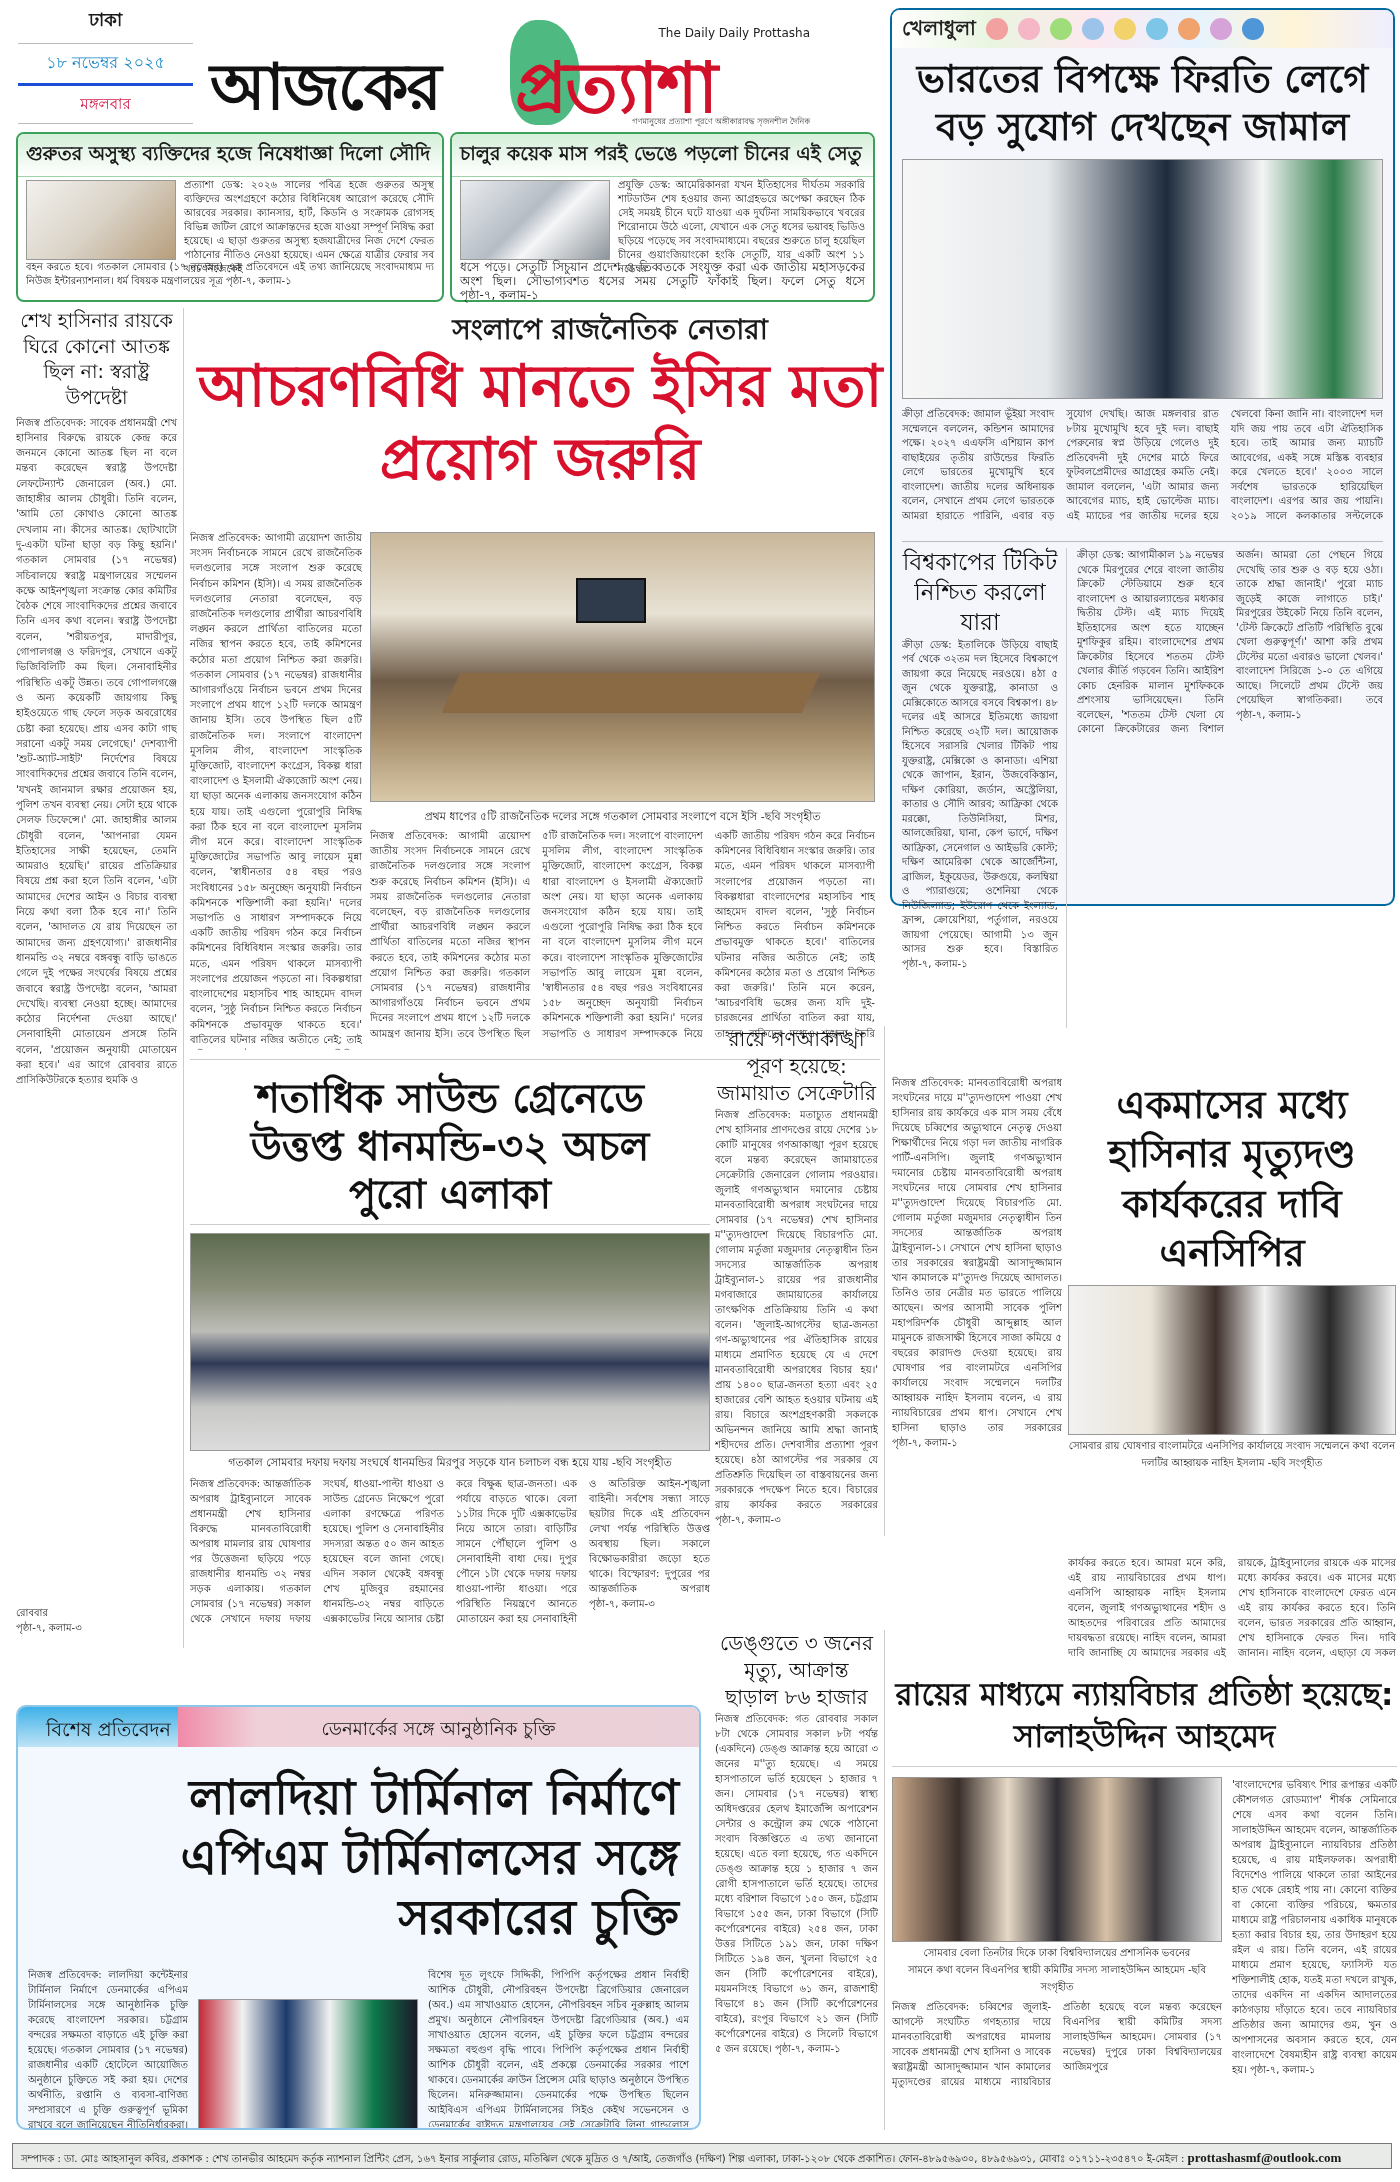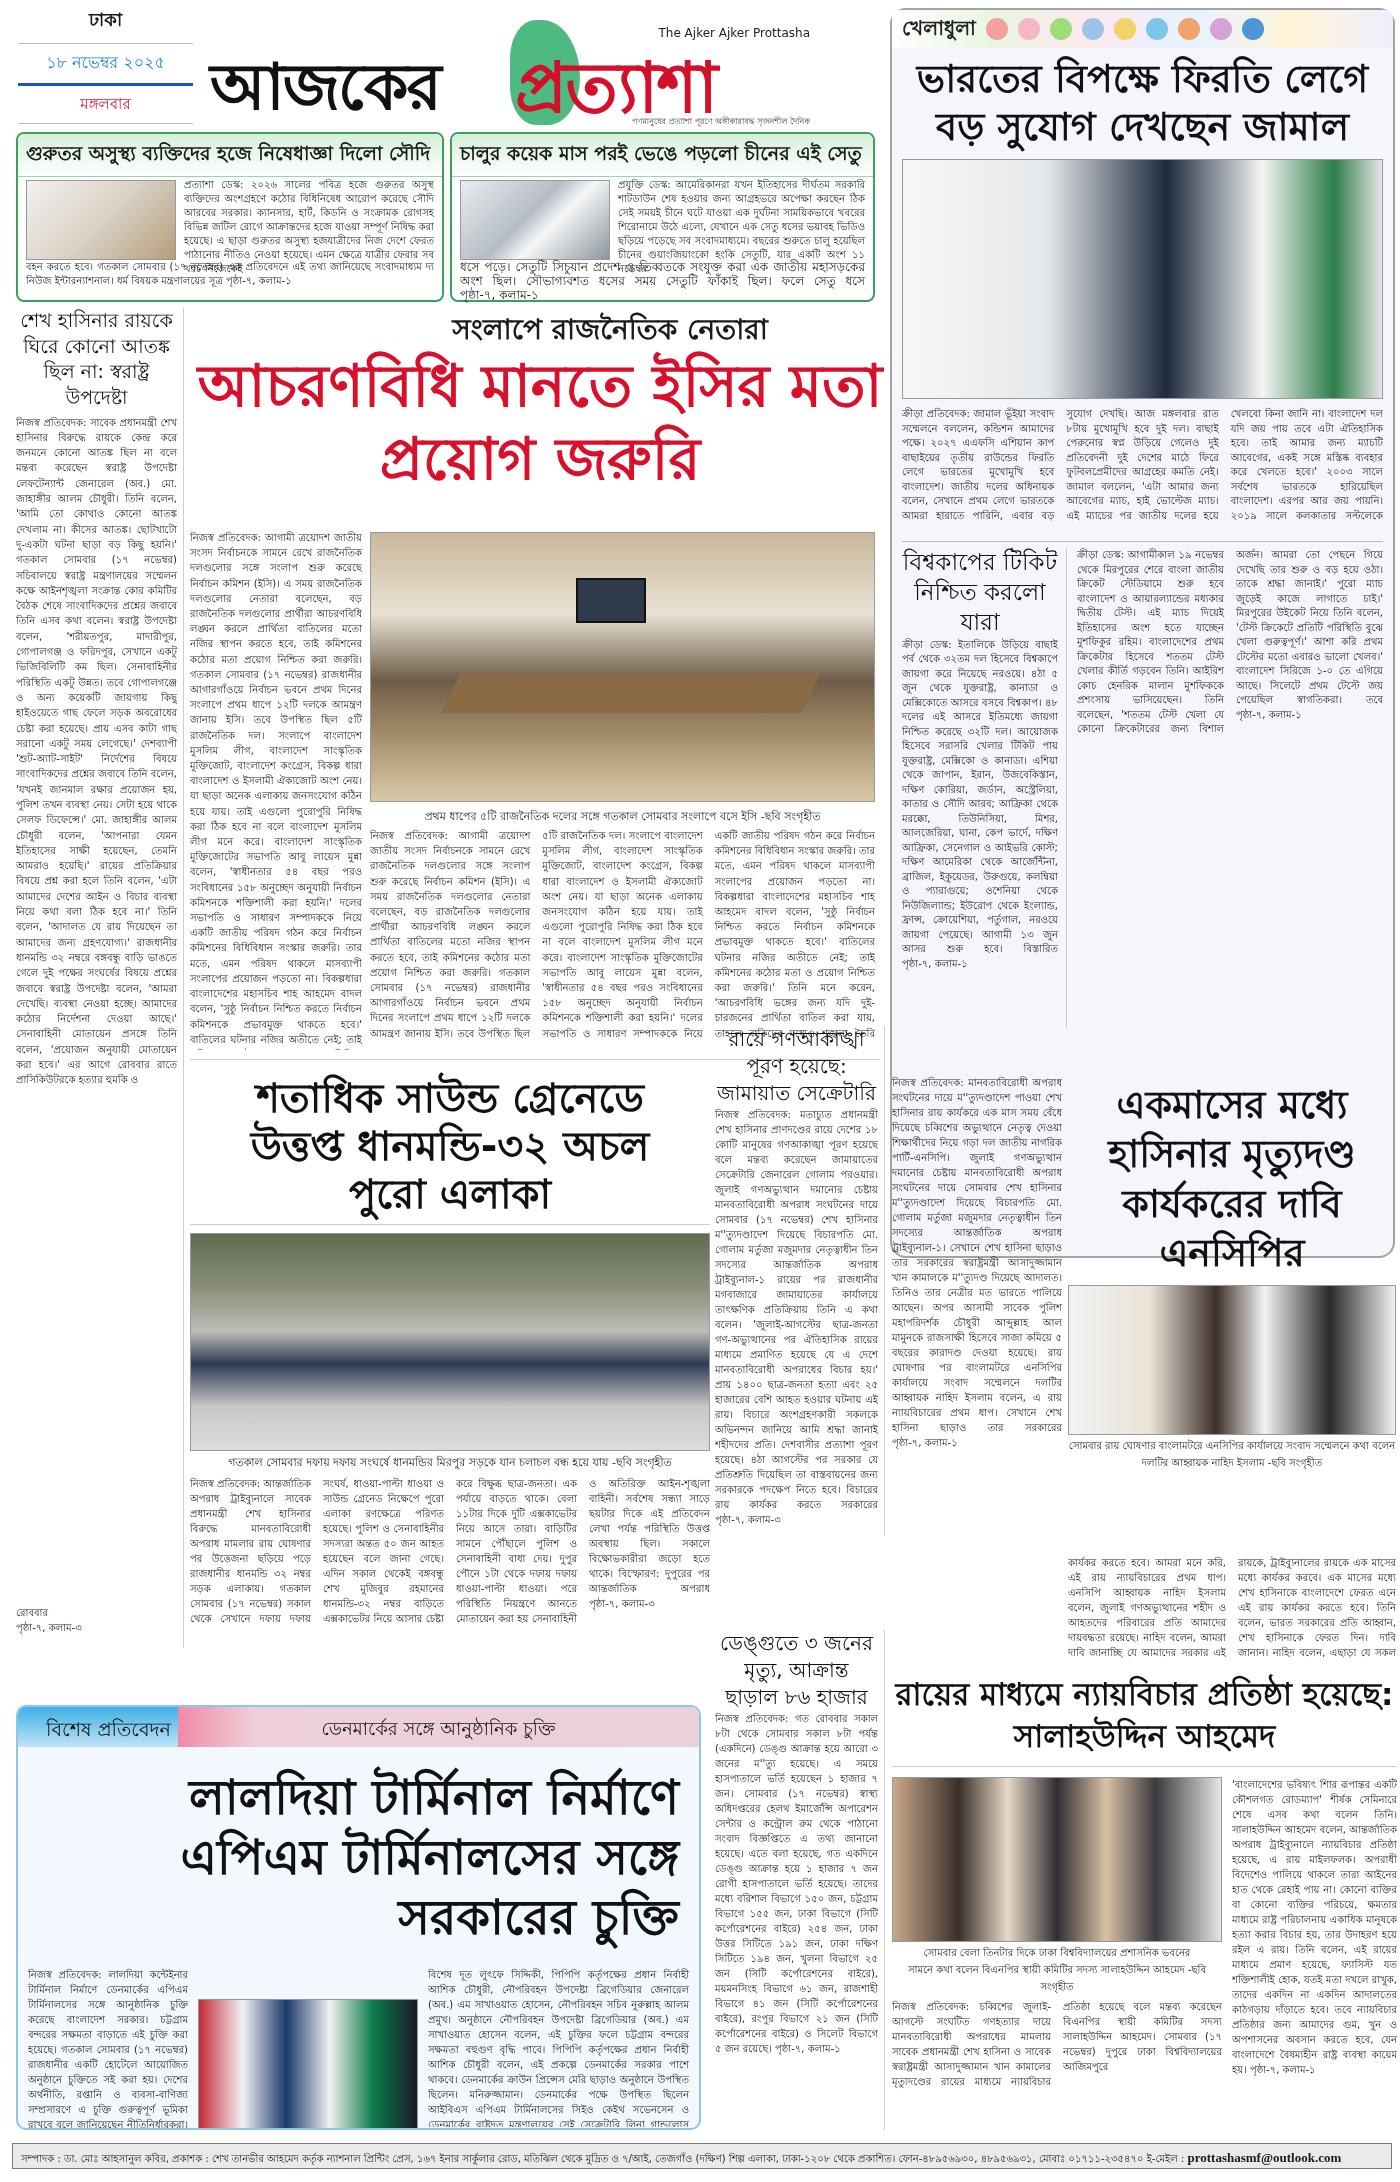--- a/index.html
+++ b/index.html
@@ -30,21 +30,21 @@
   
   .teaser { border: 2px solid #3aa05a; border-radius: 8px; background: #fff; }
   .teaser .bar { background: linear-gradient(#d5efd9, #ffffff); border-bottom: 1px solid #9cd3a9; padding: 5px 8px; font-size: 19px; font-weight: bold; border-radius: 6px 6px 0 0; }
   #teaser-hajj { left: 16px; top: 132px; width: 428px; height: 170px; }
   #teaser-bridge { left: 450px; top: 132px; width: 425px; height: 170px; }
   .teaser .thumb { position: absolute; left: 8px; top: 46px; width: 150px; height: 80px; }
   .teaser .txt { position: absolute; left: 166px; top: 44px; right: 8px; }
   .teaser .txt2 { position: absolute; left: 8px; top: 126px; right: 8px; }
 
   
-  #sports { left: 890px; top: 8px; width: 505px; height: 1250px; border: 2px solid #a3a3a3; border-radius: 16px; background: #f4f6fc; }
+  #sports { left: 890px; top: 8px; width: 505px; height: 898px; border: 2px solid #0369a1; border-radius: 10px; background: #f4f6fc; }
   #sports .band { height: 38px; border-radius: 8px 8px 0 0; background: linear-gradient(90deg, #fff, #e9f5e0 20%, #fde8ef 40%, #e5f3ff 60%, #fff4d6 80%, #eef); display: flex; align-items: center; padding-left: 10px; gap: 10px; }
   #sports .band .label { font-weight: bold; font-size: 20px; color: #222; }
   #sports .band .sprite { width: 22px; height: 22px; border-radius: 50%; }
 
   
   #ec-kicker { left: 340px; top: 308px; width: 540px; text-align: center; font-size: 28px; font-weight: bold; }
   #ec-headline { left: 190px; top: 350px; width: 700px; text-align: center; font-size: 58px; font-weight: bold; color: #d8102c; line-height: 1.25; }
 
   #left-col { left: 16px; top: 308px; width: 168px; border-right: 1px solid #ccc; padding-right: 6px; }
 
@@ -57,21 +57,21 @@
   <div class="d1">ঢাকা</div>
   <div class="d2">১৮ নভেম্বর ২০২৫</div>
   <div class="d3">মঙ্গলবার</div>
   <div class="d4">৩ অগ্রহায়ণ ১৪৩২ বঙ্গাব্দ</div>
 </div>
 
 <div id="logo" class="abs">
   <div class="map"></div>
   <div class="word1">আজকের</div>
   <div class="word2">প্রত্যাশা</div>
-  <div class="eng">The Ajker Ajker Prottasha</div>
+  <div class="eng">The Daily Daily Prottasha</div>
   <div class="tag">গণমানুষের প্রত্যাশা পূরণে অঙ্গীকারাবদ্ধ সৃজনশীল দৈনিক</div>
 </div>
 
 <div id="teaser-hajj" class="abs teaser">
   <div class="bar">গুরুতর অসুস্থ্য ব্যক্তিদের হজে নিষেধাজ্ঞা দিলো সৌদি</div>
   <div class="thumb photo" style="background:linear-gradient(135deg,#f3f1ee,#d9d2c6 50%,#b79e7c);"></div>
   <div class="txt body-text" style="font-size:10px;line-height:14px;">প্রত্যাশা ডেস্ক: ২০২৬ সালের পবিত্র হজে গুরুতর অসুস্থ ব্যক্তিদের অংশগ্রহণে কঠোর বিধিনিষেধ আরোপ করেছে সৌদি আরবের সরকার। ক্যানসার, হার্ট, কিডনি ও সংক্রামক রোগসহ বিভিন্ন জটিল রোগে আক্রান্তদের হজে যাওয়া সম্পূর্ণ নিষিদ্ধ করা হয়েছে। এ ছাড়া গুরুতর অসুস্থ্য হজযাত্রীদের নিজ দেশে ফেরত পাঠানোর নীতিও নেওয়া হয়েছে। এমন ক্ষেত্রে যাত্রীর ফেরার সব খরচ নিজেকেই</div>
   <div class="txt2 body-text" style="font-size:10px;line-height:14px;">
     <span>বহন করতে হবে। গতকাল সোমবার (১৭ নভেম্বর) এক প্রতিবেদনে এই তথ্য জানিয়েছে সংবাদমাধ্যম দ্য নিউজ ইন্টারন্যাশনাল। ধর্ম বিষয়ক মন্ত্রণালয়ের সূত্র</span>
     <span class="jump">পৃষ্ঠা-৭, কলাম-১</span>

